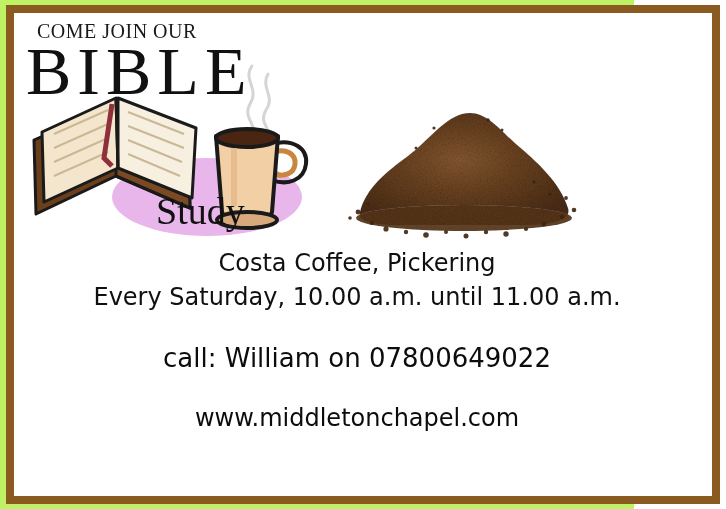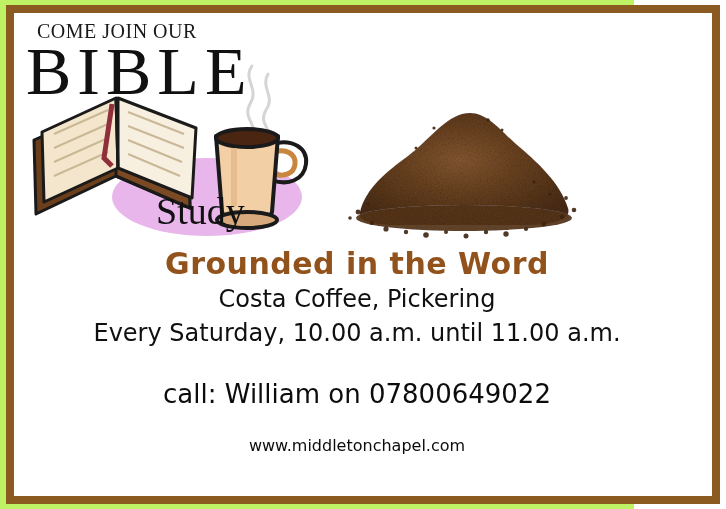--- a/index.html
+++ b/index.html
@@ -138,24 +138,24 @@
 
   #phone-line {
     font-family: "DejaVu Sans", sans-serif;
     font-size: 26px;
     color: #0c0c0c;
     line-height: 36px;
   }
 
   #web-line {
     font-family: "DejaVu Sans", sans-serif;
-    font-size: 16px;
+    font-size: 24px;
     color: #0c0c0c;
     line-height: 36px;
-    margin-top: 16px;
+    margin-top: 24px;
   }
 </style>
 </head>
 <body>
 
 <div id="poster">
 
   <div id="frame"></div>
 
   <div id="clipart">
@@ -252,21 +252,20 @@
       <circle cx="150" cy="58" r="1.7"></circle>
         <circle cx="164" cy="68" r="1.5"></circle>
       <circle cx="96" cy="66" r="1.6"></circle>
         <circle cx="78" cy="86" r="1.5"></circle>
       <circle cx="228" cy="136" r="1.9"></circle>
         <circle cx="30" cy="142" r="1.7"></circle>
     </g>
   </svg>
 
   <div id="text-block">
-    <div id="headline">Grounded in the Word</div>
 
     <div class="subline">Costa Coffee, Pickering</div>
 
     <div class="subline">Every Saturday, 10.00 a.m. until 11.00 a.m.</div>
 
     <div id="spacer"></div>
 
     <div id="phone-line">call: William on 07800649022</div>
 
     <div id="web-line">www.middletonchapel.com</div>

